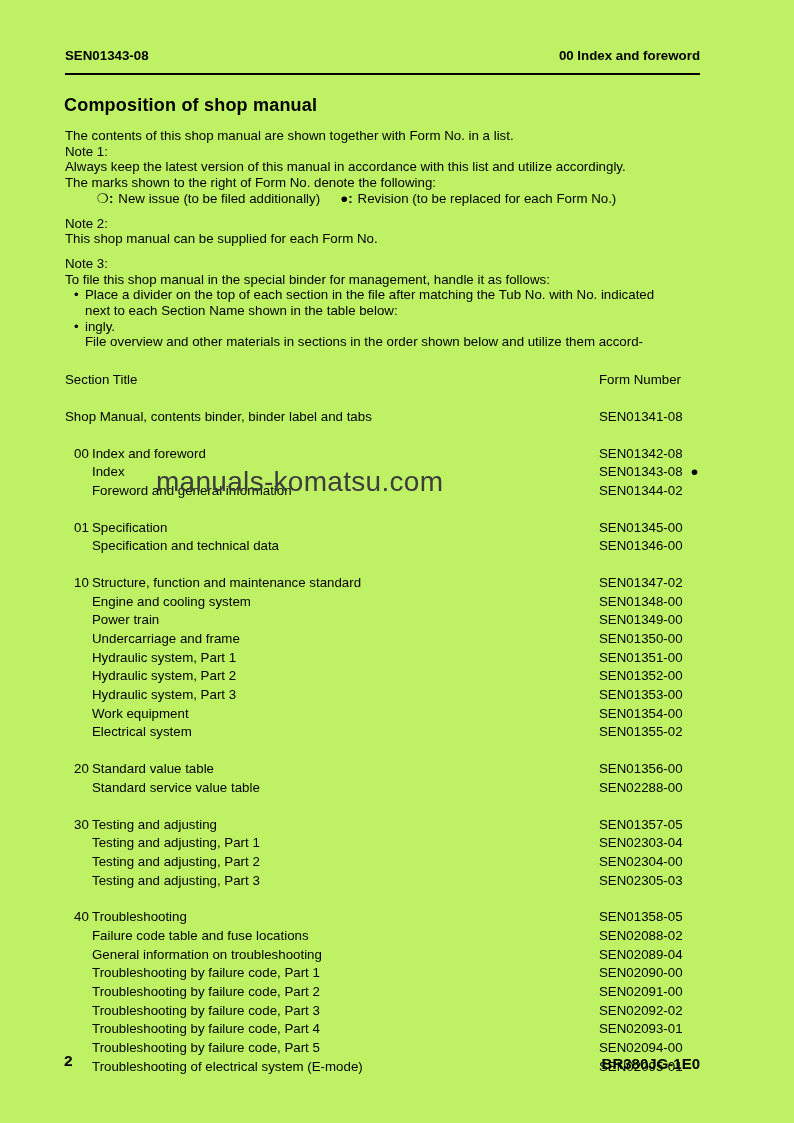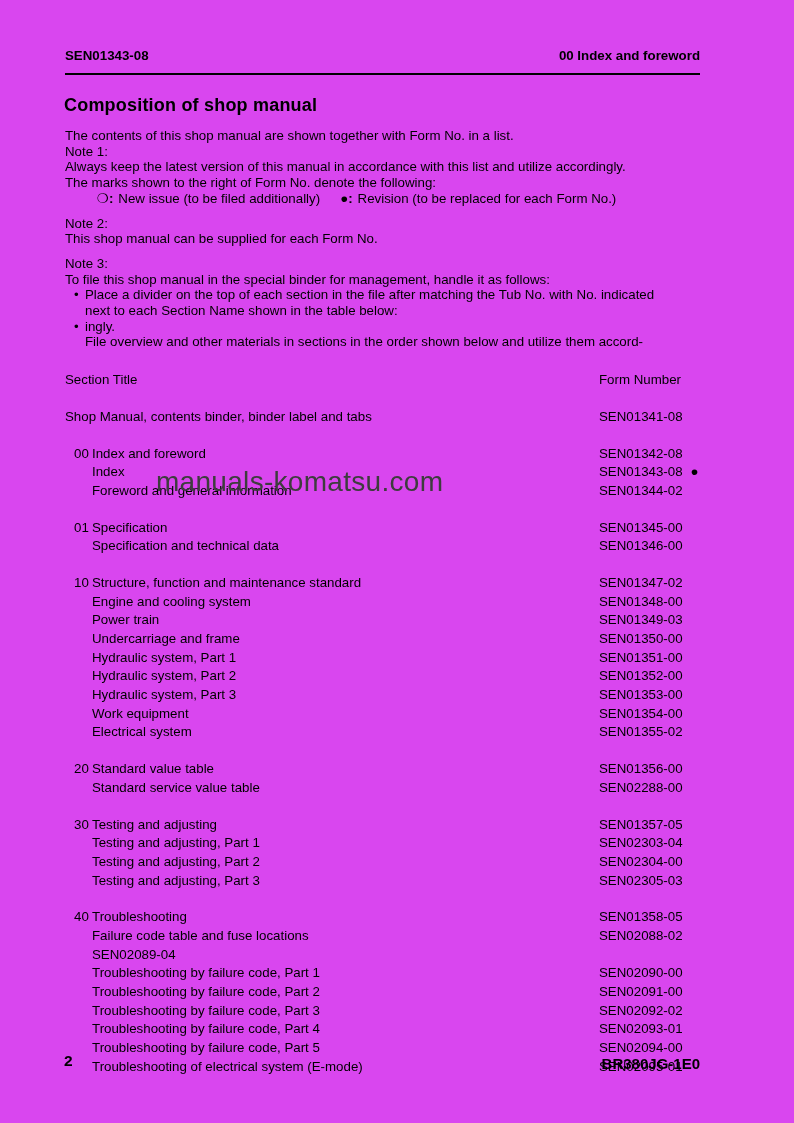--- a/index.html
+++ b/index.html
@@ -1,19 +1,19 @@
 <!DOCTYPE html>
 <html><head>
 <meta charset="utf-8">
 <style>
   html,body{margin:0;padding:0;background:#e8e8e8;}
   #page{
     position:relative;
     width:794px;height:1123px;
-    background:#d946ef;
+    background:#bef264;
     font-family:"Liberation Sans","DejaVu Sans",sans-serif;
     color:#000;
     overflow:hidden;
   }
   
   #hdr{
     position:absolute;left:65px;right:94px;top:48px;
     display:flex;justify-content:space-between;
     font-size:13.3px;font-weight:bold;
   }
@@ -177,21 +177,21 @@
               <span class="tform">SEN01347-02</span>
             </div>
             <div class="trow">
               <span class="tlead"></span>
               <span class="ttitle">Engine and cooling system</span>
               <span class="tform">SEN01348-00</span>
             </div>
             <div class="trow">
               <span class="tlead"></span>
               <span class="ttitle">Power train</span>
-              <span class="tform">SEN01349-03</span>
+              <span class="tform">SEN01349-00</span>
             </div>
             <div class="trow">
               <span class="tlead"></span>
               <span class="ttitle">Undercarriage and frame</span>
               <span class="tform">SEN01350-00</span>
             </div>
             <div class="trow">
               <span class="tlead"></span>
               <span class="ttitle">Hydraulic system, Part 1</span>
               <span class="tform">SEN01351-00</span>
@@ -257,20 +257,21 @@
               <span class="ttitle">Troubleshooting</span>
               <span class="tform">SEN01358-05</span>
             </div>
             <div class="trow">
               <span class="tlead"></span>
               <span class="ttitle">Failure code table and fuse locations</span>
               <span class="tform">SEN02088-02</span>
             </div>
             <div class="trow">
               <span class="tlead"></span>
+              <span class="ttitle">General information on troubleshooting</span>
               <span class="tform">SEN02089-04</span>
             </div>
             <div class="trow">
               <span class="tlead"></span>
               <span class="ttitle">Troubleshooting by failure code, Part 1</span>
               <span class="tform">SEN02090-00</span>
             </div>
             <div class="trow">
               <span class="tlead"></span>
               <span class="ttitle">Troubleshooting by failure code, Part 2</span>

